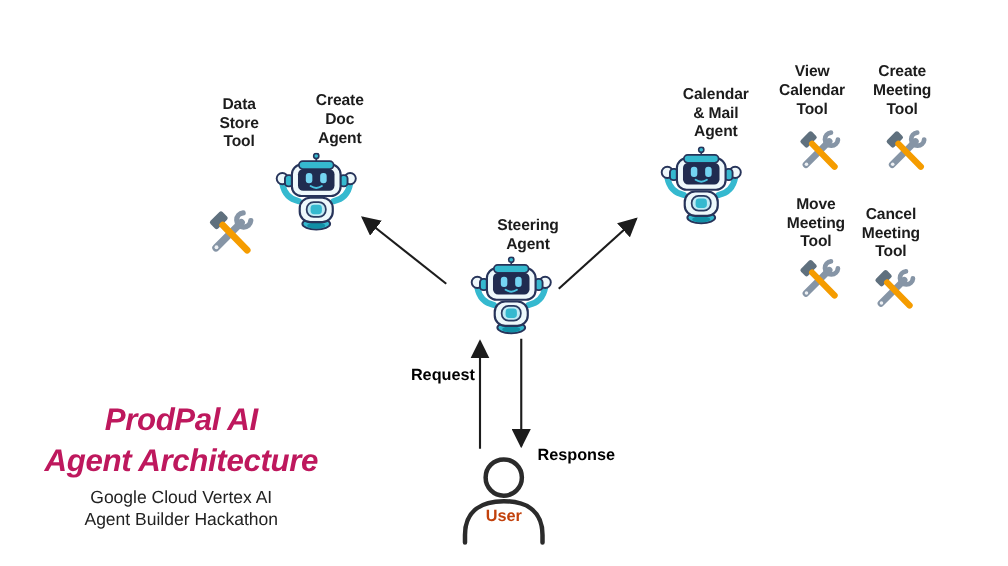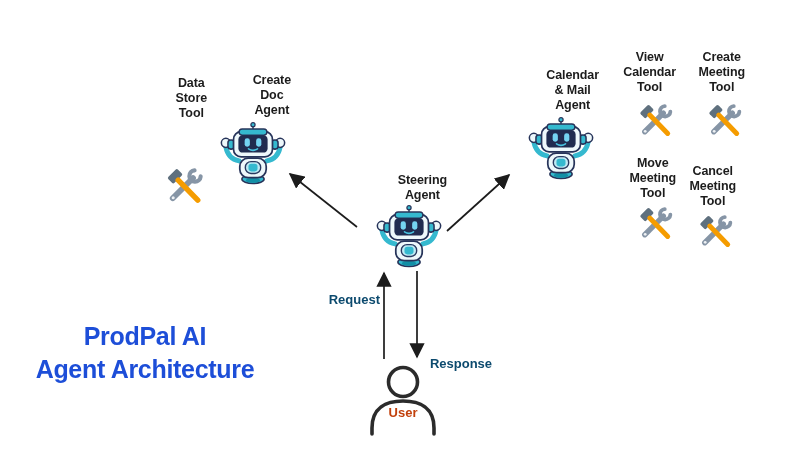--- a/index.html
+++ b/index.html
@@ -10,25 +10,25 @@
   }
   .node { position:absolute; display:flex; flex-direction:column; align-items:flex-end; }
   .nlabel {
     font-weight:700; font-size:12.5px; line-height:15px; text-align:center;
     white-space:pre-line; letter-spacing:-0.1px; color:#1c1c1c;
   }
   .robot-icon { width:76px; height:64px; }
   .tool-icon  { width:44px; height:40px; }
   .tool-icon.small { width:40px; height:37px; }
   .edges-layer { position:absolute; left:0; top:0; width:806px; height:453px; }
-  .edge-label { position:absolute; font-weight:700; font-size:13px; line-height:15px; color:#0c4a6e; }
+  .edge-label { position:absolute; font-weight:700; font-size:13px; line-height:15px; color:#000000; }
   #title-block { position:absolute; left:24px; top:320px; width:242px; text-align:center; }
   .title {
     font-weight:700; font-size:25px; line-height:33px; white-space:pre-line;
-    color:#1d4ed8; letter-spacing:-0.3px;
+    color:#be185d; letter-spacing:-0.3px;font-style:italic;
   }
   .subtitle {
     font-weight:400; font-size:14px; line-height:18px; margin-top:2px;
     white-space:pre-line; color:#222222;
   }
   #user-icon-svg { position:absolute; left:366px; top:364px; width:74px; height:72px; }
   #user-label { position:absolute; left:366px; top:405px; width:74px; text-align:center;
     font-weight:700; font-size:13px; line-height:15px; color:#c2410c; }
   .defs-hidden { position:absolute; width:0; height:0; overflow:hidden; }
 </style>
@@ -158,15 +158,17 @@
 
   <svg id="user-icon-svg" viewBox="0 0 72 72">
     <circle cx="36" cy="18" r="14.5" fill="#ffffff" stroke="#2b2b2b" stroke-width="3.6"></circle>
     <path d="M5 70 L5 64 C5 44 19 37 36 37 C53 37 67 44 67 64 L67 70" fill="none" stroke="#2b2b2b" stroke-width="3.6" stroke-linecap="round" stroke-linejoin="round"></path>
   </svg>
   <div id="user-label">User</div>
 
   <div id="title-block">
     <div class="title">ProdPal AI
 Agent Architecture</div>
+    <div class="subtitle">Google Cloud Vertex AI
+Agent Builder Hackathon</div>
   </div>
 
 </div>
 
 </body></html>

